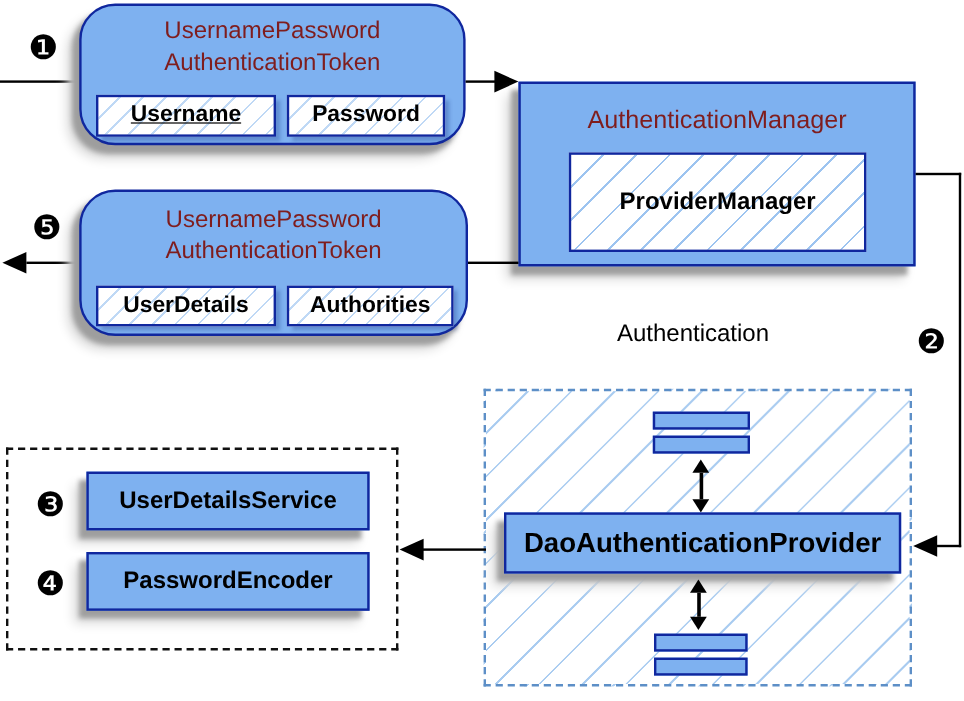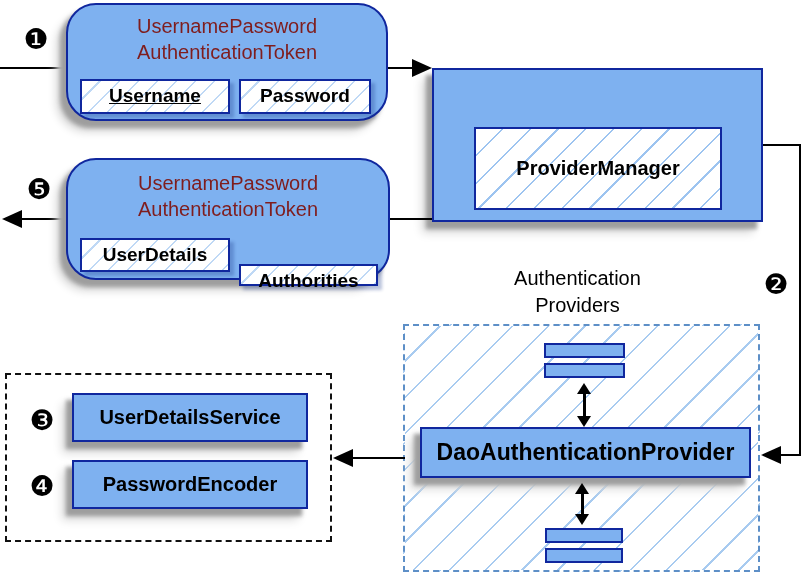--- a/index.html
+++ b/index.html
@@ -123,45 +123,45 @@
     <div class="node-title" style="padding-top:8px;">UsernamePassword</div>
     <div class="node-title">AuthenticationToken</div>
     <div class="field" style="left:12px; top:74px; width:150px; height:35px; line-height:30px;text-decoration:underline;">Username</div>
     <div class="field" style="left:171px; top:74px; width:132px; height:35px; line-height:30px;">Password</div>
   </div>
 
   <div class="line" style="left:388px; top:67px; width:26px; height:2px;"></div>
   <div class="arr-r" style="left:412px; top:59px;"></div>
 
   <div class="node shadowed" style="left:432px; top:68px; width:331px; height:154px;">
+    <div class="node-title" style="margin-top:18px; font-size:21px;">AuthenticationManager</div>
     <div class="hatch-mid" style="left:40px; top:57px; width:248px; height:83px; line-height:79px;">ProviderManager</div>
   </div>
 
   <div class="line" style="left:763px; top:144px; width:38px; height:2px;"></div>
   <div class="line" style="left:799px; top:144px; width:2px; height:312px;"></div>
   <div class="line" style="left:780px; top:454px; width:21px; height:2px;"></div>
   <div class="arr-l" style="left:761px; top:446px;"></div>
   <div class="marker" style="left:760px; top:270px;">❷</div>
 
   <div class="line" style="left:390px; top:218px; width:42px; height:2px;"></div>
 
   <div class="marker" style="left:23px; top:175px;">❺</div>
   <div class="line" style="left:22px; top:218px; width:44px; height:2px;"></div>
   <div class="arr-l" style="left:2px; top:210px;"></div>
 
   <div class="node rounded shadowed" style="left:66px; top:158px; width:324px; height:122px;">
     <div class="node-title" style="padding-top:10px;">UsernamePassword</div>
     <div class="node-title">AuthenticationToken</div>
     <div class="field" style="left:12px; top:78px; width:150px; height:34px; line-height:29px;">UserDetails</div>
-    <div class="field" style="left:171px; top:78px; width:139px; height:22px; line-height:29px;margin-top:26px;">Authorities</div>
+    <div class="field" style="left:171px; top:78px; width:139px; height:34px; line-height:29px;">Authorities</div>
   </div>
 
   <div class="providers-label" style="left:455px; top:265px; width:245px;">
     <div>Authentication</div>
-    <div>Providers</div>
   </div>
 
   <div class="dashed-container" style="left:403px; top:324px; width:357px; height:248px;">
     <div class="bar" style="left:139px; top:17px; width:81px; height:15px;"></div>
     <div class="bar" style="left:139px; top:37px; width:81px; height:15px;"></div>
 
     <div class="vdouble" style="left:172px; top:57px; height:44px;">
       <div class="tri-up"></div>
       <div class="shaft"></div>
       <div class="tri-down"></div>

